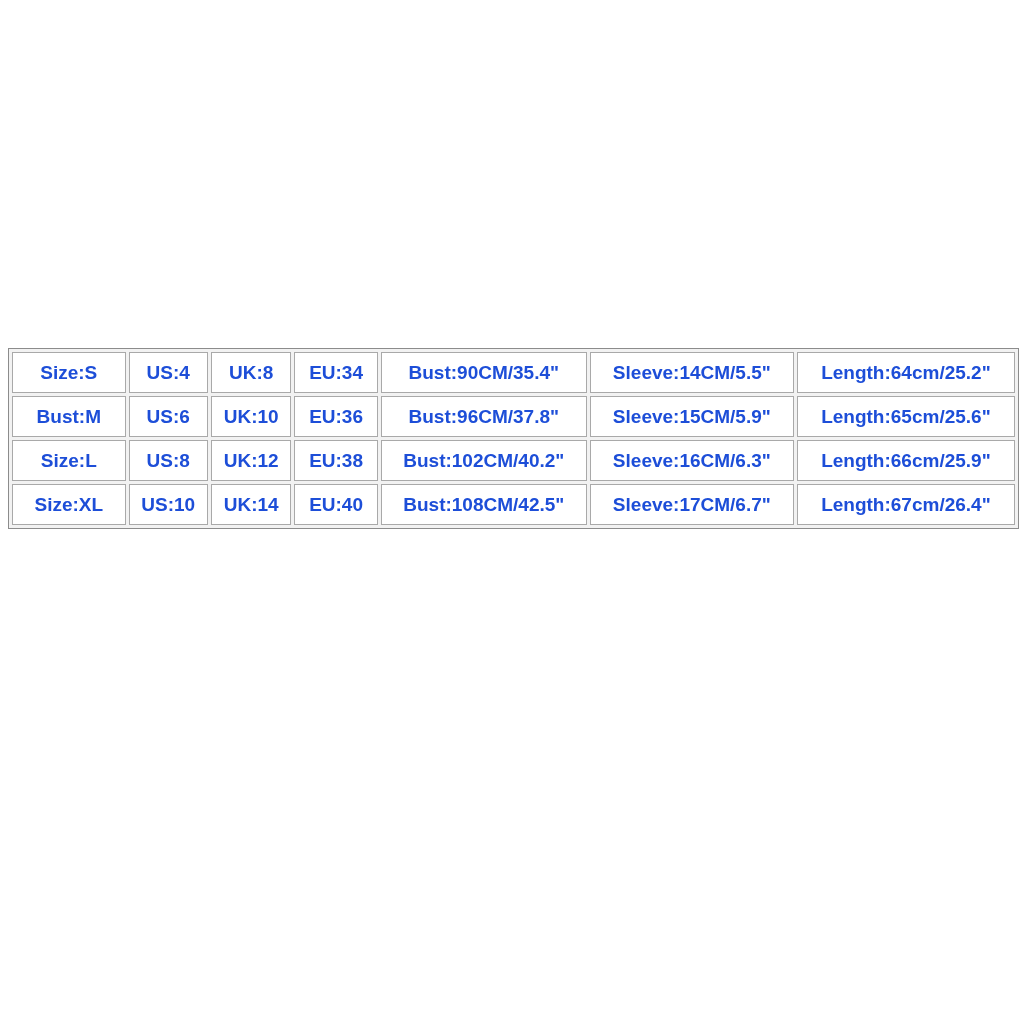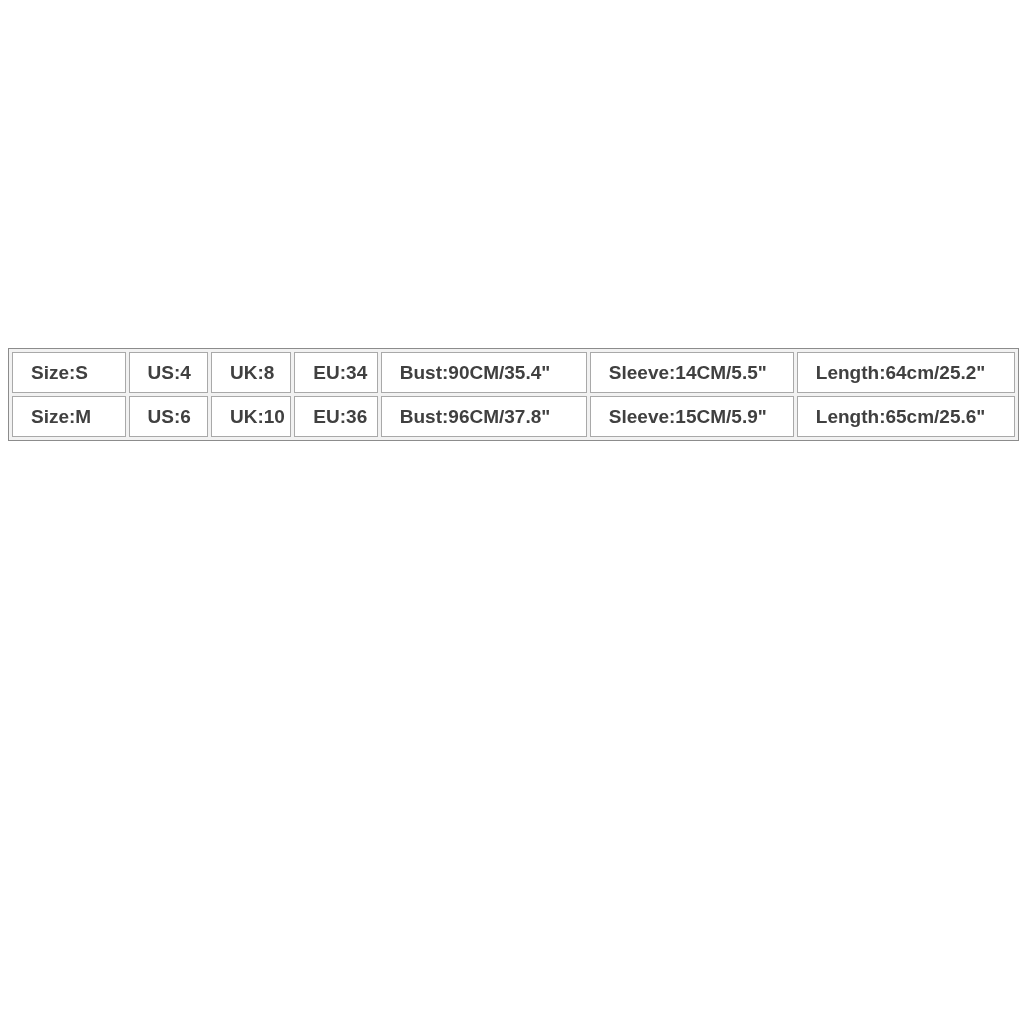--- a/index.html
+++ b/index.html
@@ -26,27 +26,28 @@
     width: 100%;
     border-collapse: separate;
     border-spacing: 3px;
     table-layout: fixed;
   }
   table.size-chart td {
     border: 1px solid #a9a9a9;
     background: #ffffff;
     height: 41px;
     box-sizing: border-box;
+    text-align: center;
     vertical-align: middle;
     font-weight: bold;
     font-size: 19px;
-    color: #404040;
+    color: #1d4ed8;
     white-space: nowrap;
     overflow: hidden;
-    padding: 0 18px;
+    padding: 0 6px;
   }
   col.c-size   { width: 11.3%; }
   col.c-us     { width: 7.9%; }
   col.c-uk     { width: 8.0%; }
   col.c-eu     { width: 8.3%; }
   col.c-bust   { width: 20.5%; }
   col.c-sleeve { width: 20.3%; }
   col.c-length { width: 21.7%; }
 </style>
 </head>
@@ -67,23 +68,41 @@
         <tr>
           <td>Size:S</td>
           <td>US:4</td>
           <td>UK:8</td>
           <td>EU:34</td>
           <td>Bust:90CM/35.4"</td>
           <td>Sleeve:14CM/5.5"</td>
           <td>Length:64cm/25.2"</td>
         </tr>
         <tr>
-          <td>Size:M</td>
+          <td>Bust:M</td>
           <td>US:6</td>
           <td>UK:10</td>
           <td>EU:36</td>
           <td>Bust:96CM/37.8"</td>
           <td>Sleeve:15CM/5.9"</td>
           <td>Length:65cm/25.6"</td>
         </tr>
+        <tr>
+          <td>Size:L</td>
+          <td>US:8</td>
+          <td>UK:12</td>
+          <td>EU:38</td>
+          <td>Bust:102CM/40.2"</td>
+          <td>Sleeve:16CM/6.3"</td>
+          <td>Length:66cm/25.9"</td>
+        </tr>
+        <tr>
+          <td>Size:XL</td>
+          <td>US:10</td>
+          <td>UK:14</td>
+          <td>EU:40</td>
+          <td>Bust:108CM/42.5"</td>
+          <td>Sleeve:17CM/6.7"</td>
+          <td>Length:67cm/26.4"</td>
+        </tr>
       </tbody>
   </table>
 </div>
 
 </body></html>

